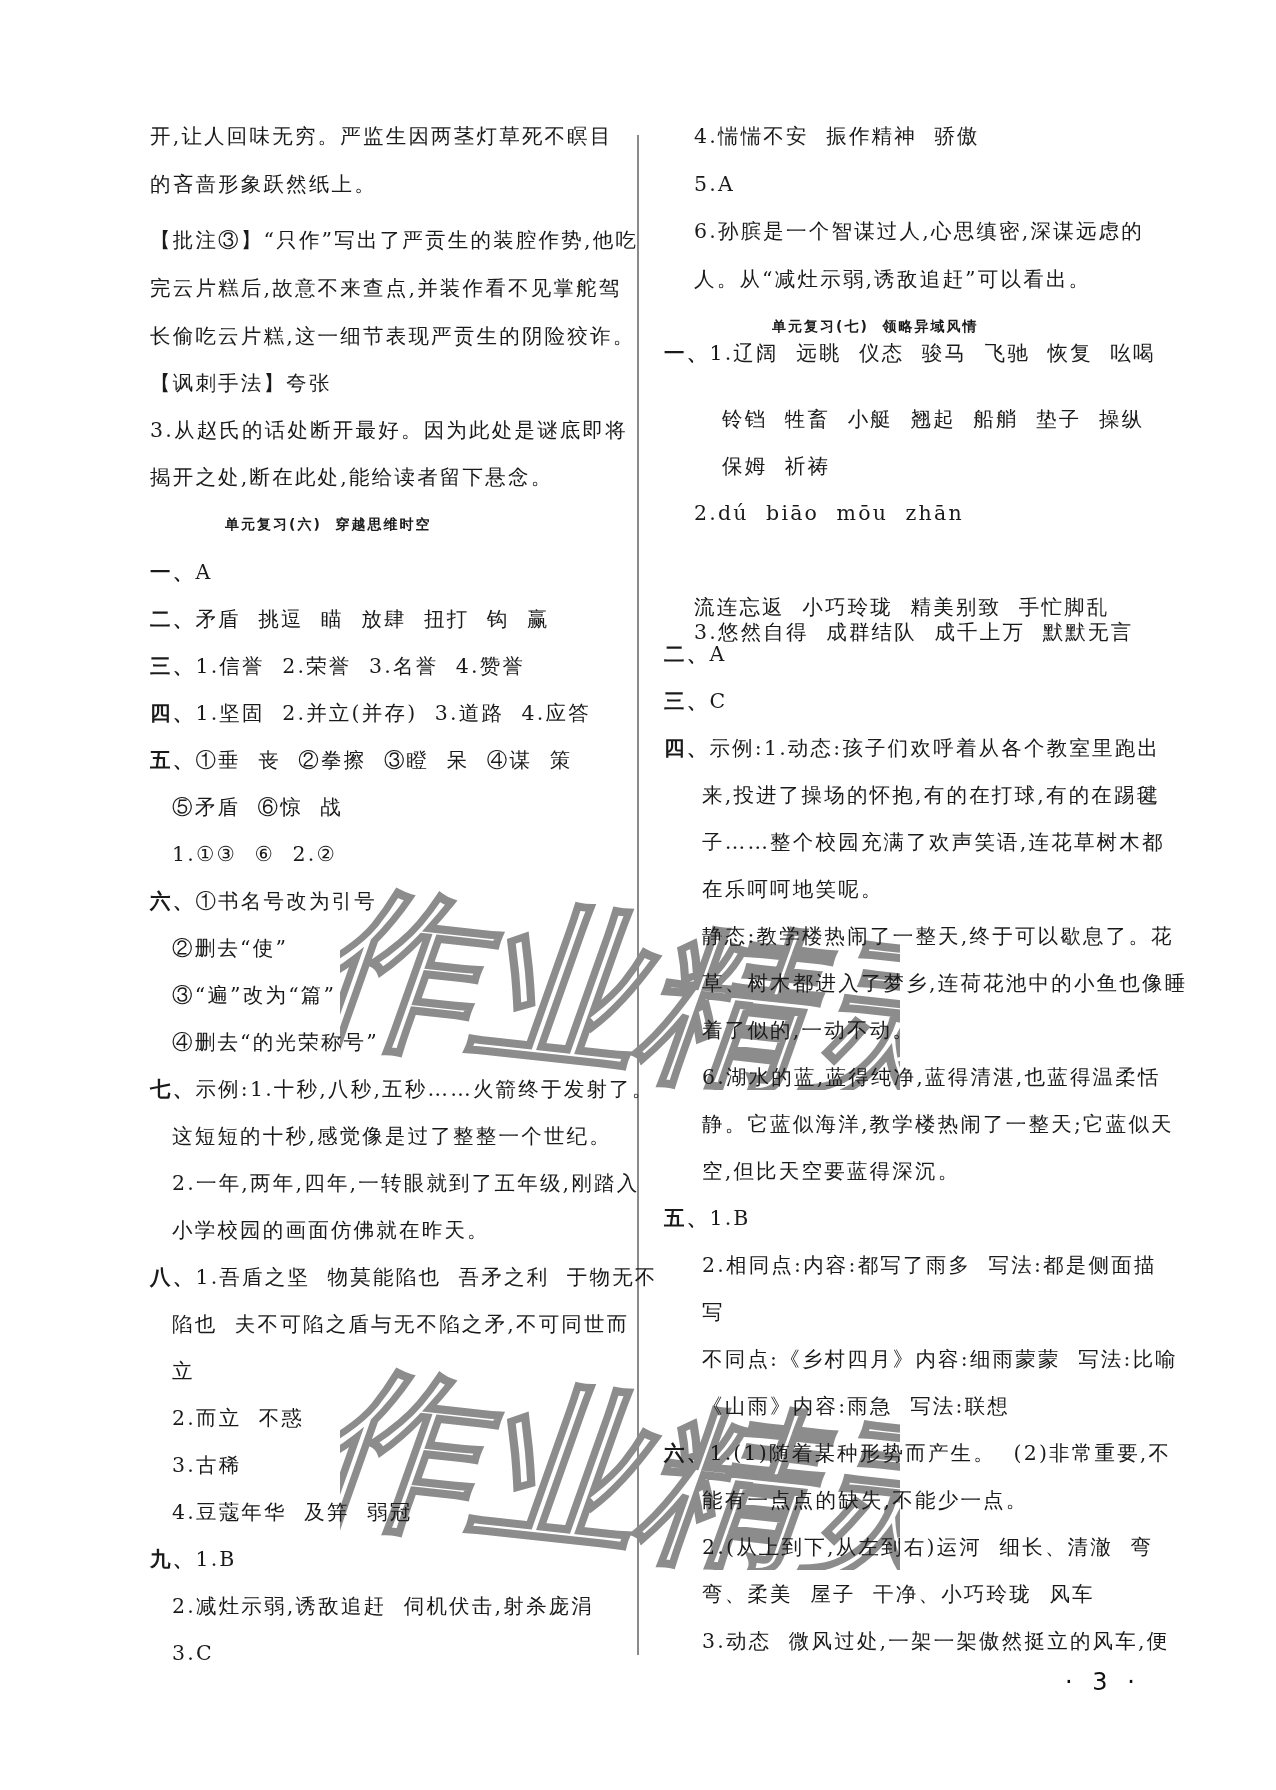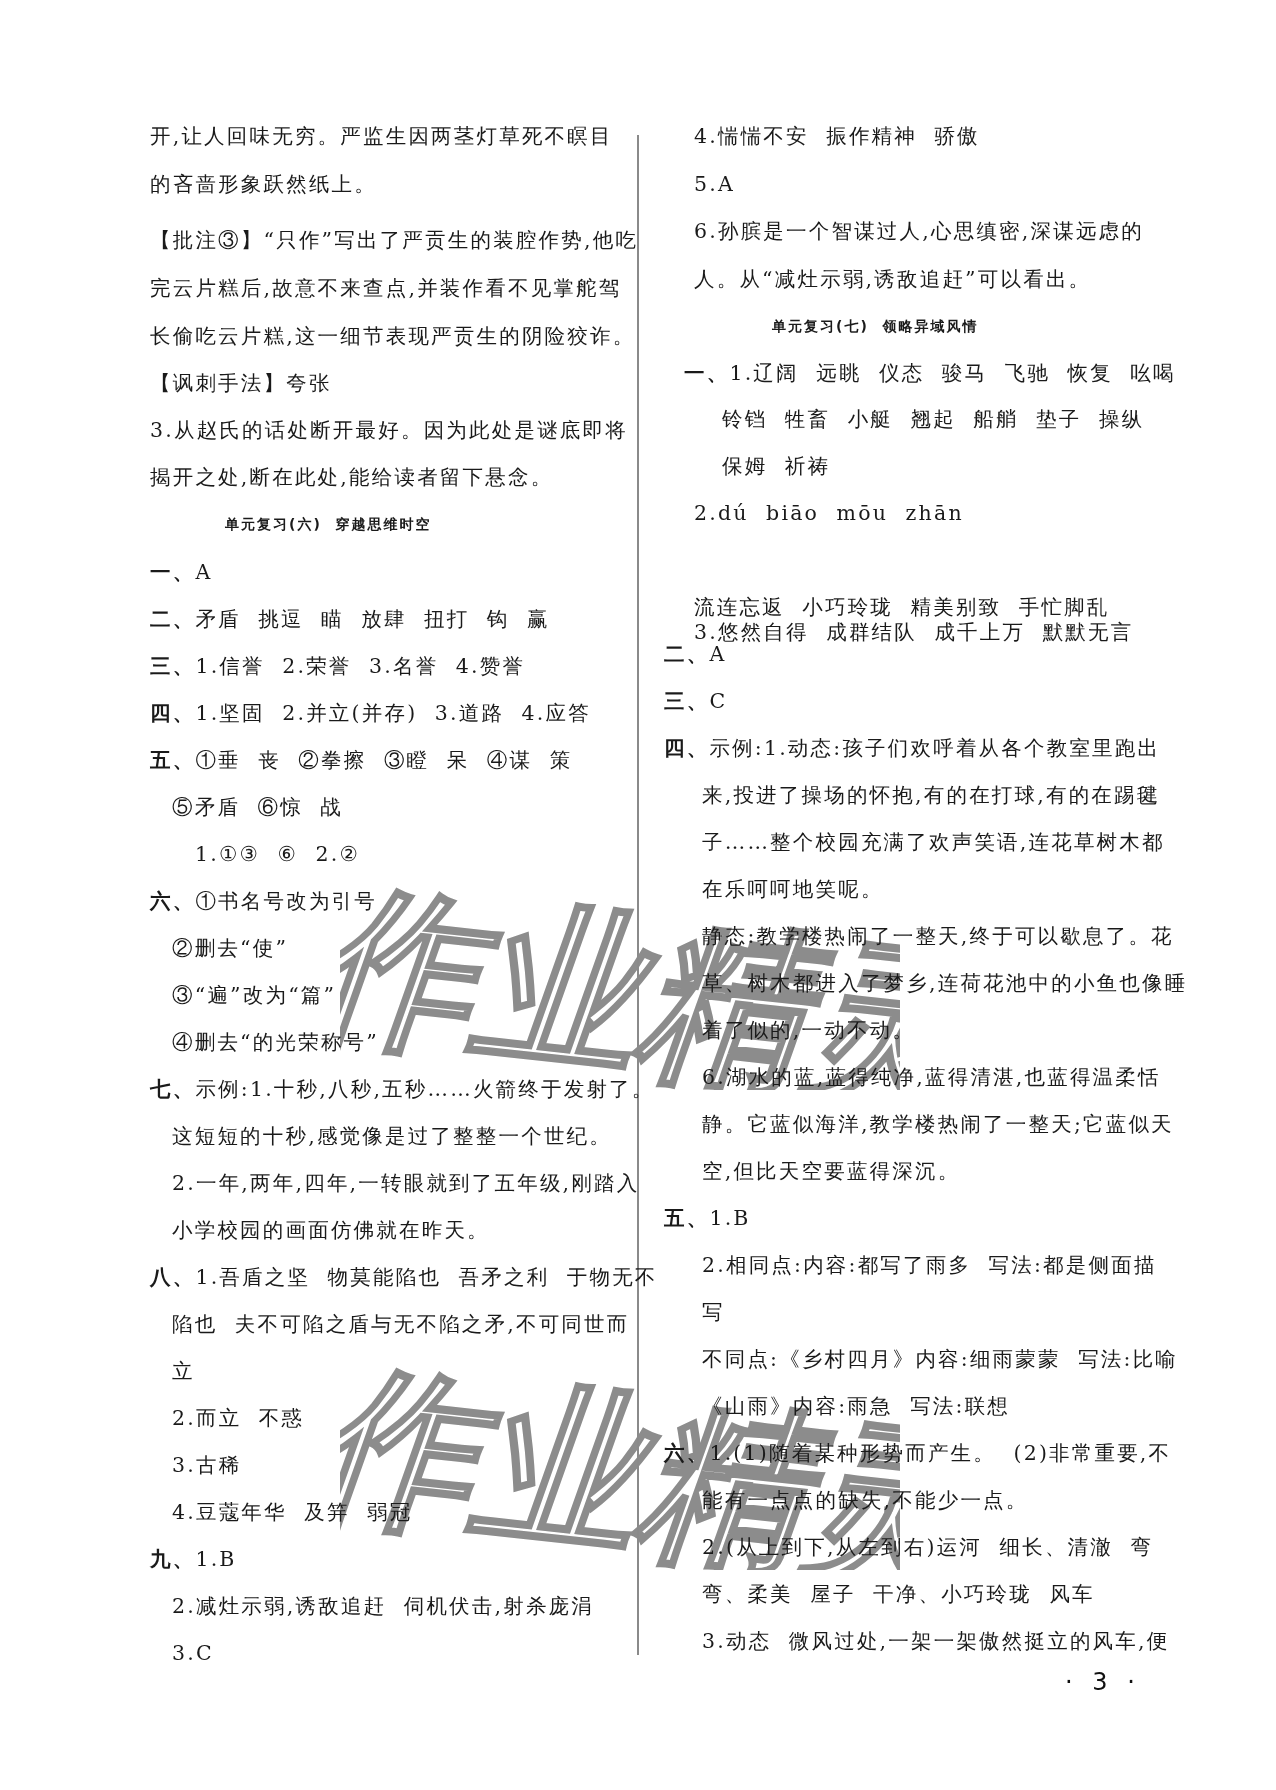--- a/index.html
+++ b/index.html
@@ -42,21 +42,21 @@
       <div class="line" style="top: 371px; left: 0px;"><span>【讽刺手法】夸张</span></div>
       <div class="line" style="top: 418px; left: 0px;"><span>3.从赵氏的话处断开最好。因为此处是谜底即将</span></div>
       <div class="line" style="top: 465px; left: 0px;"><span>揭开之处,断在此处,能给读者留下悬念。</span></div>
       <div class="line heading" style="top: 512px; left: 75px;"><span>单元复习(六)  穿越思维时空</span></div>
       <div class="line" style="top: 560px; left: 0px;"><span class="num">一、</span><span>A</span></div>
       <div class="line" style="top: 607px; left: 0px;"><span class="num">二、</span><span>矛盾  挑逗  瞄  放肆  扭打  钩  赢</span></div>
       <div class="line" style="top: 654px; left: 0px;"><span class="num">三、</span><span>1.信誉  2.荣誉  3.名誉  4.赞誉</span></div>
       <div class="line" style="top: 701px; left: 0px;"><span class="num">四、</span><span>1.坚固  2.并立(并存)  3.道路  4.应答</span></div>
       <div class="line" style="top: 748px; left: 0px;"><span class="num">五、</span><span>①垂  丧  ②拳擦  ③瞪  呆  ④谋  策</span></div>
       <div class="line" style="top: 795px; left: 22px;"><span>⑤矛盾  ⑥惊  战</span></div>
-      <div class="line" style="top: 842px; left: 22px; margin-left: 23px;"><span>1.①③  ⑥  2.②</span></div>
+      <div class="line" style="top: 842px; left: 22px;"><span>1.①③  ⑥  2.②</span></div>
       <div class="line" style="top: 889px; left: 0px;"><span class="num">六、</span><span>①书名号改为引号</span></div>
       <div class="line" style="top: 936px; left: 22px;"><span>②删去“使”</span></div>
       <div class="line" style="top: 983px; left: 22px; text-align: right;"><span>③“遍”改为“篇”</span></div>
       <div class="line" style="top: 1030px; left: 22px;"><span>④删去“的光荣称号”</span></div>
       <div class="line" style="top: 1077px; left: 0px;"><span class="num">七、</span><span>示例:1.十秒,八秒,五秒……火箭终于发射了。</span></div>
       <div class="line" style="top: 1124px; left: 22px;"><span>这短短的十秒,感觉像是过了整整一个世纪。</span></div>
       <div class="line" style="top: 1171px; left: 22px;"><span>2.一年,两年,四年,一转眼就到了五年级,刚踏入</span></div>
       <div class="line" style="top: 1218px; left: 22px;"><span>小学校园的画面仿佛就在昨天。</span></div>
       <div class="line" style="top: 1265px; left: 0px;"><span class="num">八、</span><span>1.吾盾之坚  物莫能陷也  吾矛之利  于物无不</span></div>
       <div class="line" style="top: 1312px; left: 22px;"><span>陷也  夫不可陷之盾与无不陷之矛,不可同世而</span></div>
@@ -67,21 +67,21 @@
       <div class="line" style="top: 1547px; left: 0px;"><span class="num">九、</span><span>1.B</span></div>
       <div class="line" style="top: 1594px; left: 22px;"><span>2.减灶示弱,诱敌追赶  伺机伏击,射杀庞涓</span></div>
       <div class="line" style="top: 1641px; left: 22px;"><span>3.C</span></div>
     </div>
   <div class="col col-right" id="col-right">
       <div class="line" style="top: 124px; left: 4px;"><span>4.惴惴不安  振作精神  骄傲</span></div>
       <div class="line" style="top: 172px; left: 4px;"><span>5.A</span></div>
       <div class="line" style="top: 219px; left: 4px;"><span>6.孙膑是一个智谋过人,心思缜密,深谋远虑的</span></div>
       <div class="line" style="top: 267px; left: 4px;"><span>人。从“减灶示弱,诱敌追赶”可以看出。</span></div>
       <div class="line heading" style="top: 314px; left: 82px;"><span>单元复习(七)  领略异域风情</span></div>
-      <div class="line" style="top: 361px; left: -26px; margin-left: 20px;"><span class="num">一、</span><span>1.辽阔  远眺  仪态  骏马  飞驰  恢复  吆喝</span></div>
+      <div class="line" style="top: 341px; left: -26px;"><span class="num">一、</span><span>1.辽阔  远眺  仪态  骏马  飞驰  恢复  吆喝</span></div>
       <div class="line" style="top: 407px; left: 32px;"><span>铃铛  牲畜  小艇  翘起  船艄  垫子  操纵</span></div>
       <div class="line" style="top: 454px; left: 32px;"><span>保姆  祈祷</span></div>
       <div class="line" style="top: 501px; left: 4px;"><span>2.dú  biāo  mōu  zhān</span></div>
       <div class="line" style="top: 580px; left: 4px; margin-top: 40px;"><span>3.悠然自得  成群结队  成千上万  默默无言</span></div>
       <div class="line" style="top: 595px; left: 4px;"><span>流连忘返  小巧玲珑  精美别致  手忙脚乱</span></div>
       <div class="line" style="top: 642px; left: -26px;"><span class="num">二、</span><span>A</span></div>
       <div class="line" style="top: 689px; left: -26px;"><span class="num">三、</span><span>C</span></div>
       <div class="line" style="top: 736px; left: -26px;"><span class="num">四、</span><span>示例:1.动态:孩子们欢呼着从各个教室里跑出</span></div>
       <div class="line" style="top: 783px; left: 12px;"><span>来,投进了操场的怀抱,有的在打球,有的在踢毽</span></div>
       <div class="line" style="top: 830px; left: 12px;"><span>子……整个校园充满了欢声笑语,连花草树木都</span></div>

